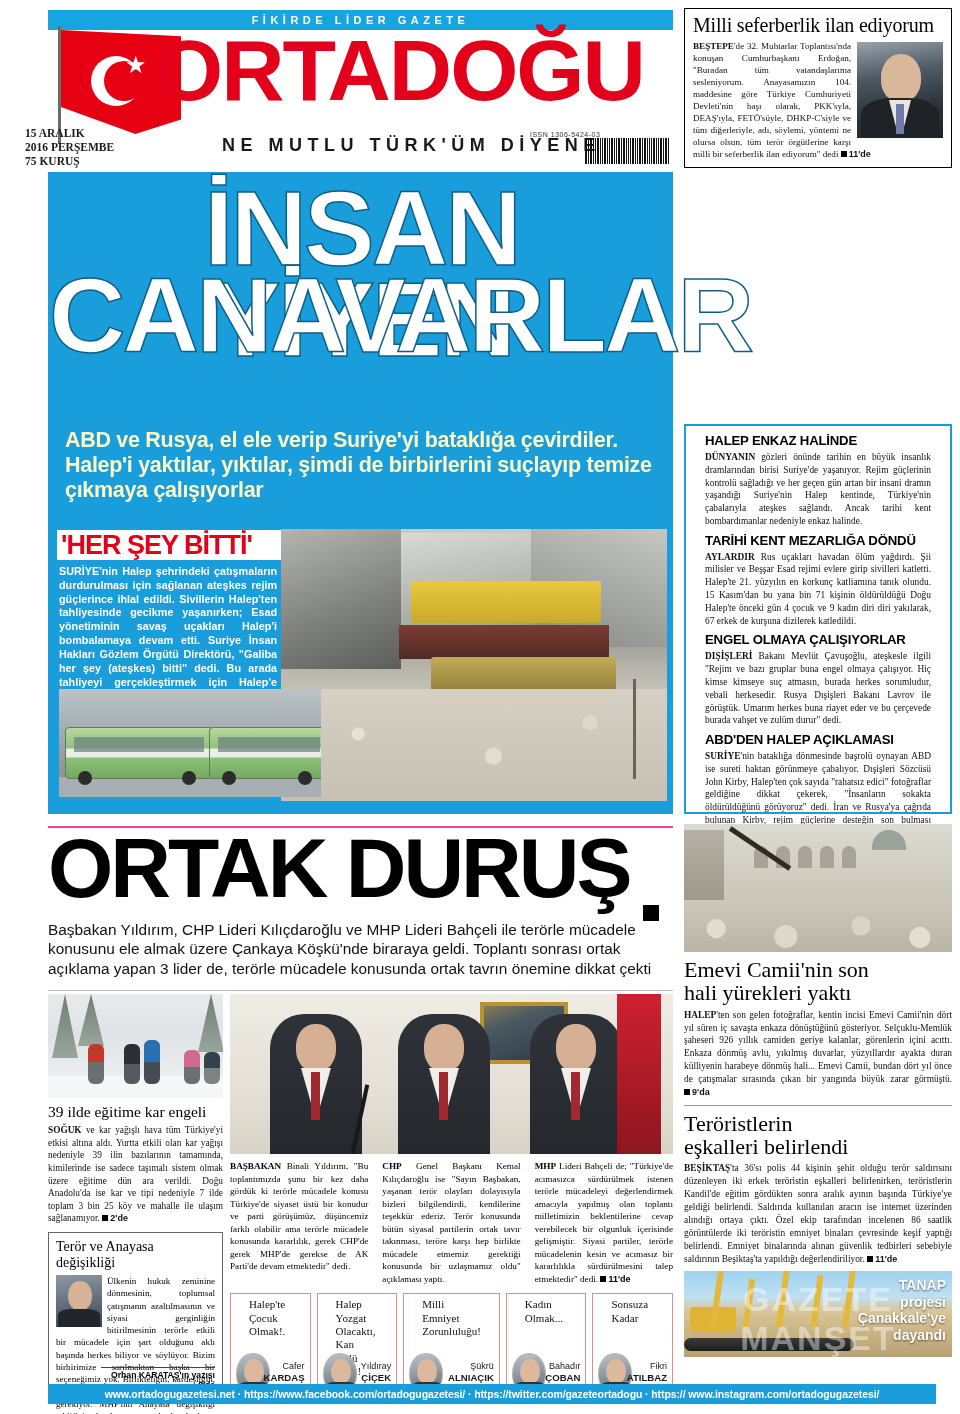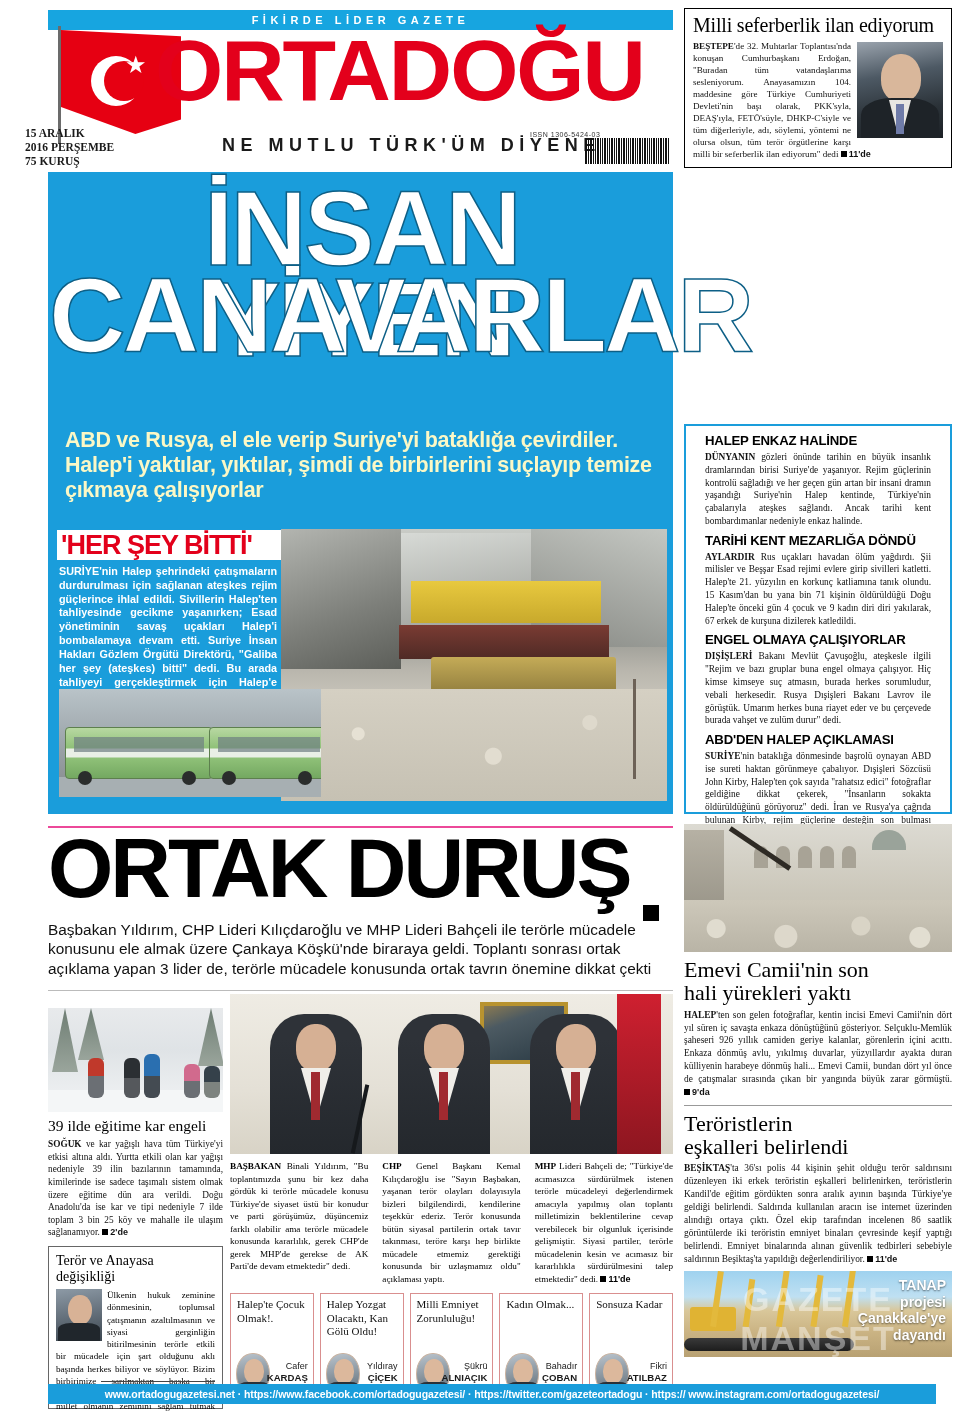--- a/index.html
+++ b/index.html
@@ -181,21 +181,21 @@
     font-size:84px; font-weight:bold; color:#000; letter-spacing:-3px; line-height:0.82;
   }
   .ortak-dot { position:absolute; left:595px; top:77px; width:16px; height:16px; background:#000;}
   .ortak-deck {
     position:absolute; left:0; top:92px; width:620px;
     font-size:15.4px; line-height:1.25; color:#111;
   }
   .ortak-rule { position:absolute; left:0; top:162px; width:625px; height:1px; background:#bbb; }
 
   
-  .oc-left { position:absolute; left:0; top:180px; width:175px; }
+  .oc-left { position:absolute; left:0; top:166px; width:175px; }
   .oc-mid  { position:absolute; left:182px; top:166px; width:443px; }
 
   .ph-snow {
     width:175px; height:104px; overflow:hidden;
     background:linear-gradient(180deg,#e8eaec 0%,#dfe3e6 40%,#f2f4f5 100%);
     position:relative;
   }
   .ph-snow .tree{position:absolute;top:0;width:26px;height:64px;background:linear-gradient(180deg,#6e7d73,#9aa59c);clip-path:polygon(50% 0,100% 100%,0 100%);}
   .ph-snow .t1{left:4px;} .ph-snow .t2{left:30px;height:52px;} .ph-snow .t3{left:150px;height:58px;}
   .ph-snow .kid{position:absolute;bottom:14px;width:16px;height:40px;border-radius:6px;}
@@ -241,21 +241,21 @@
   .ph-leaders .flagR{position:absolute;right:12px;top:0;width:44px;height:160px;background:linear-gradient(180deg,#cf2030,#8d1620);}
   .ph-leaders .mic{position:absolute;left:128px;bottom:0;width:4px;height:70px;background:#16191c;transform:rotate(12deg);}
 
   .quotes { display:flex; gap:14px; margin-top:6px; }
   .quotes .q { flex:1; font-family:"Liberation Serif",serif; font-size:9.2px; line-height:1.36; text-align:justify;}
   .quotes .q b { font-weight:bold; }
 
   .cols { display:flex; gap:6px; margin-top:8px; }
   .colbox {
     flex:1; border:1px solid #d98f8f; height:108px; position:relative;
-    background:#fff; padding:4px 6px 0;
+    background:#fff; padding:4px 18px 0;
   }
   .colbox .ct { font-family:"Liberation Serif",serif; font-size:11px; line-height:1.22; color:#111;}
   .colbox .cav {
     position:absolute; left:5px; bottom:5px; width:34px; height:42px; border-radius:48%;
     background:linear-gradient(170deg,#b9c3cc,#5d6a74); overflow:hidden; border:1px solid #c9b2a0;
   }
   .colbox .cav .f{position:absolute;left:7px;top:5px;width:20px;height:25px;border-radius:48%;background:#dcb89c;}
   .colbox .cav .b{position:absolute;left:1px;top:28px;width:32px;height:16px;background:#2a3138;border-radius:30% 30% 0 0;}
   .colbox .cname {
     position:absolute; right:5px; bottom:6px; text-align:right;

